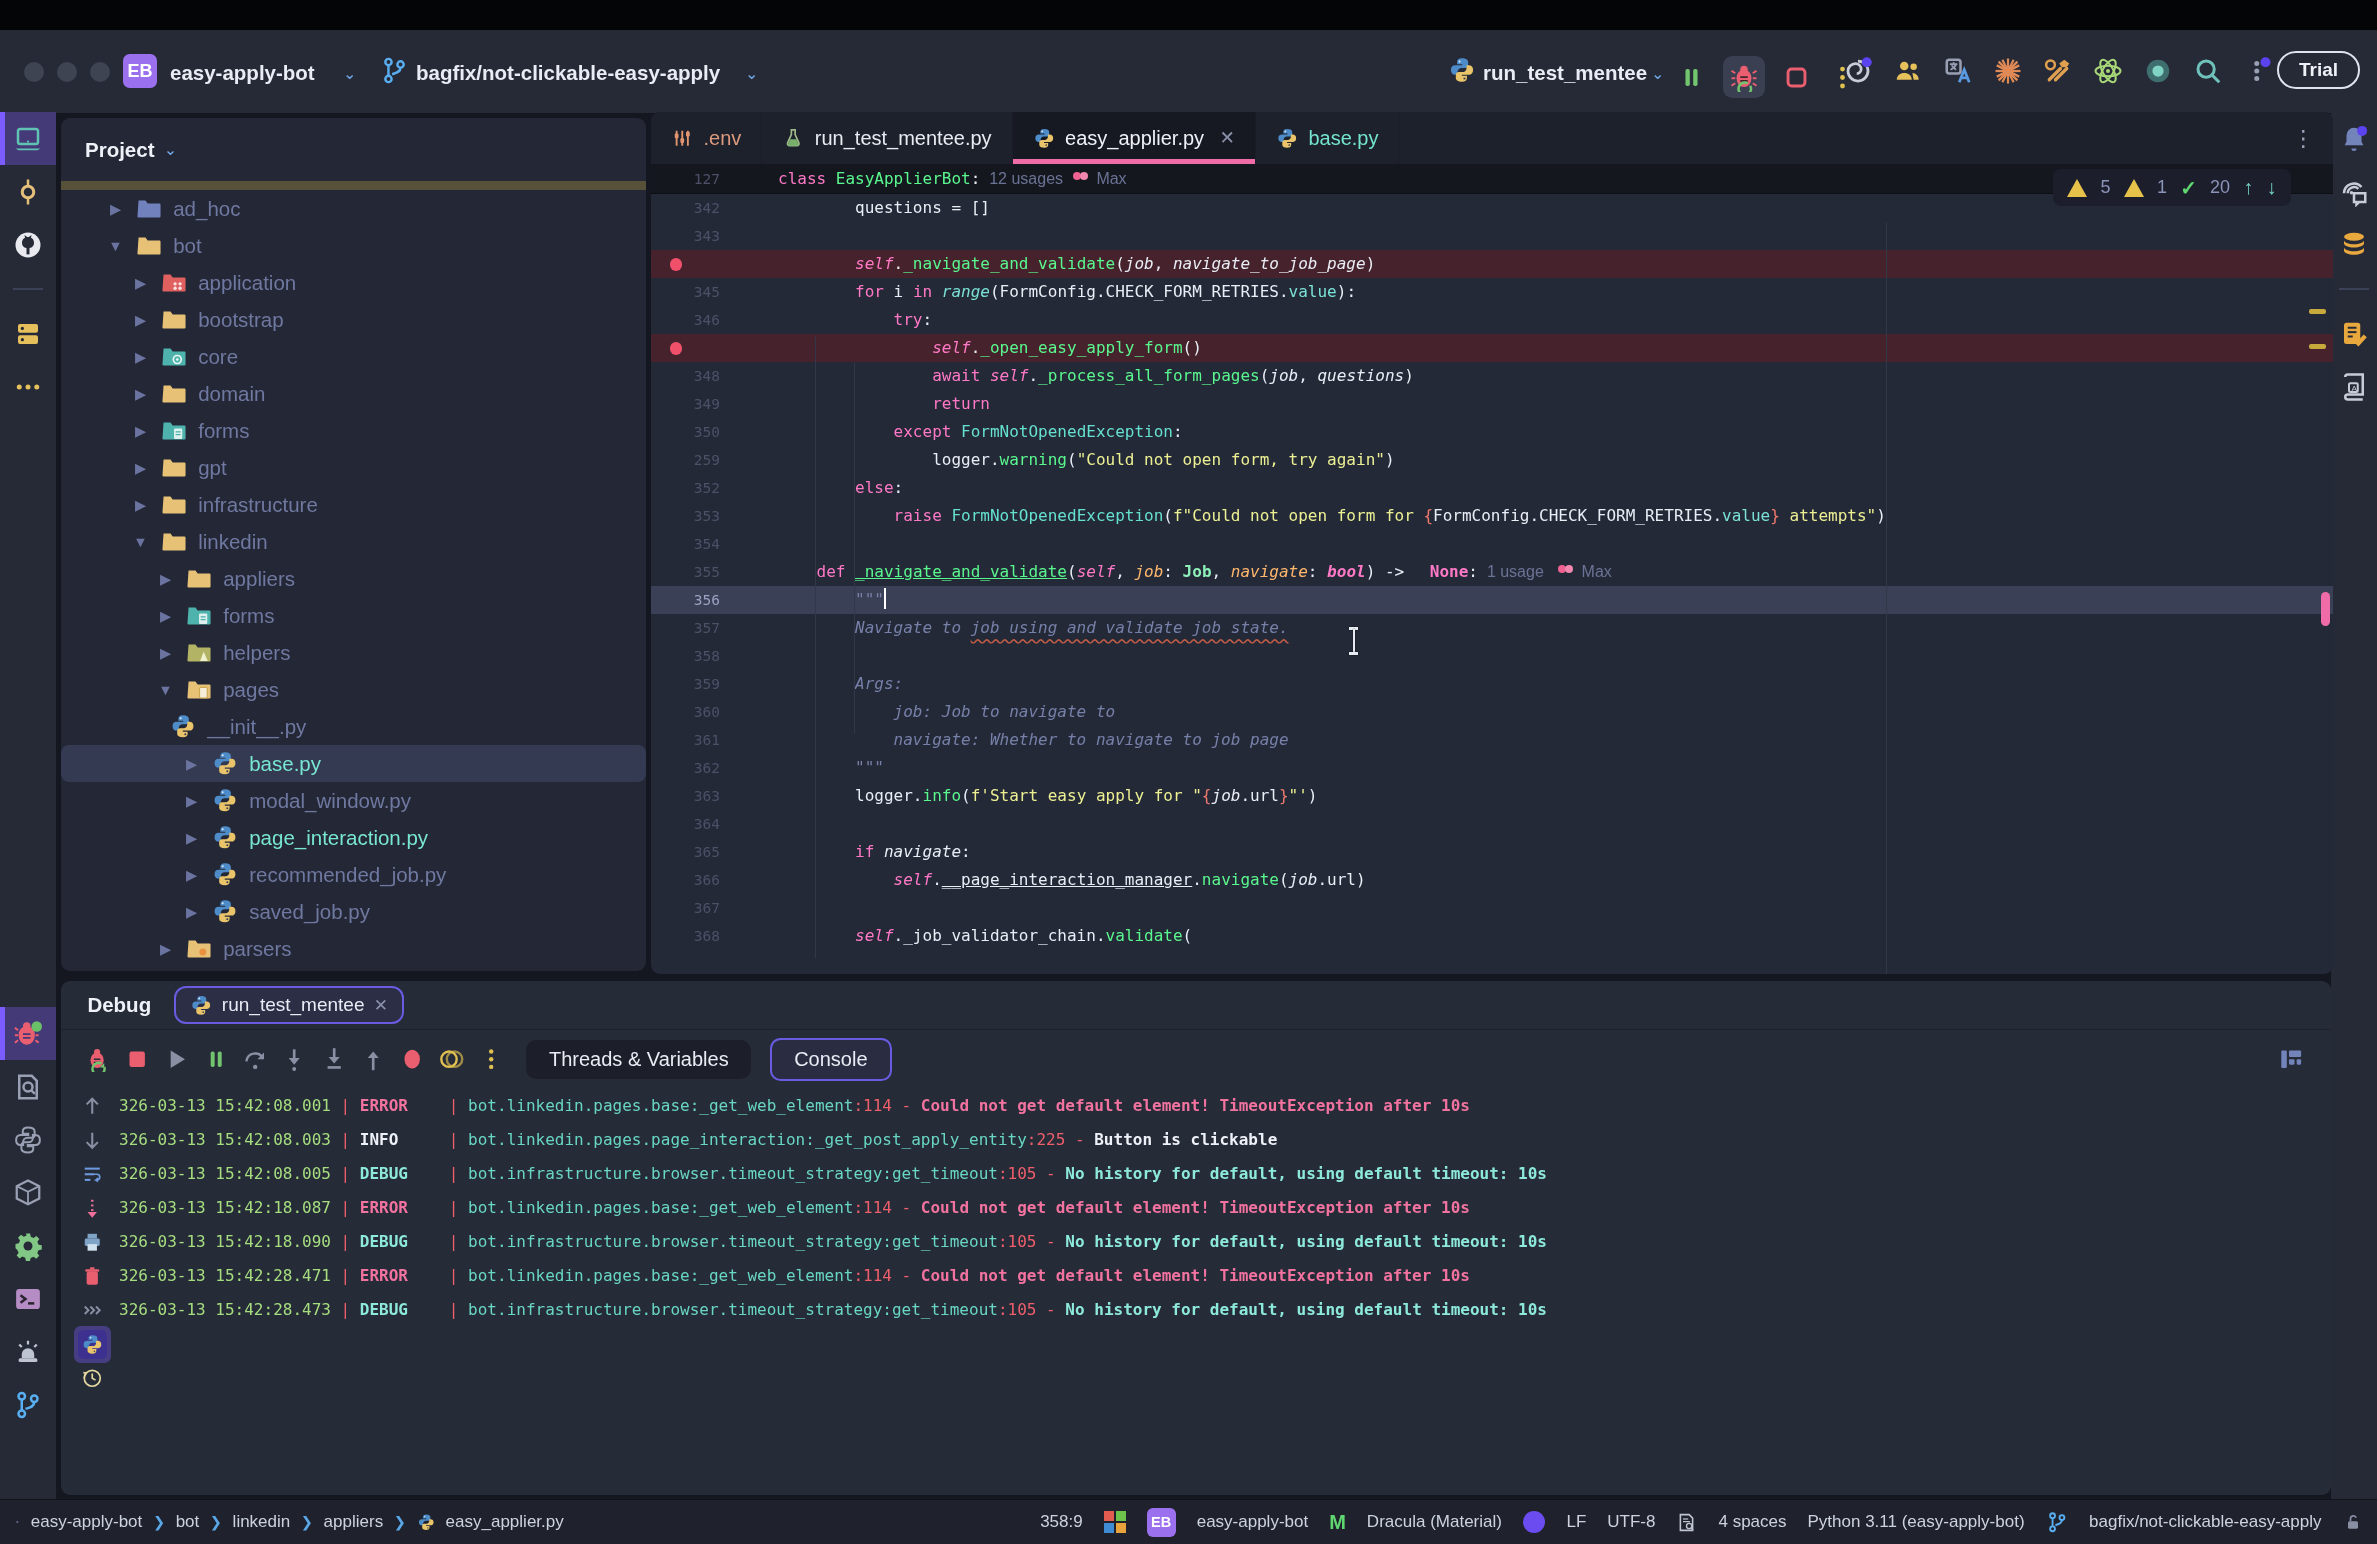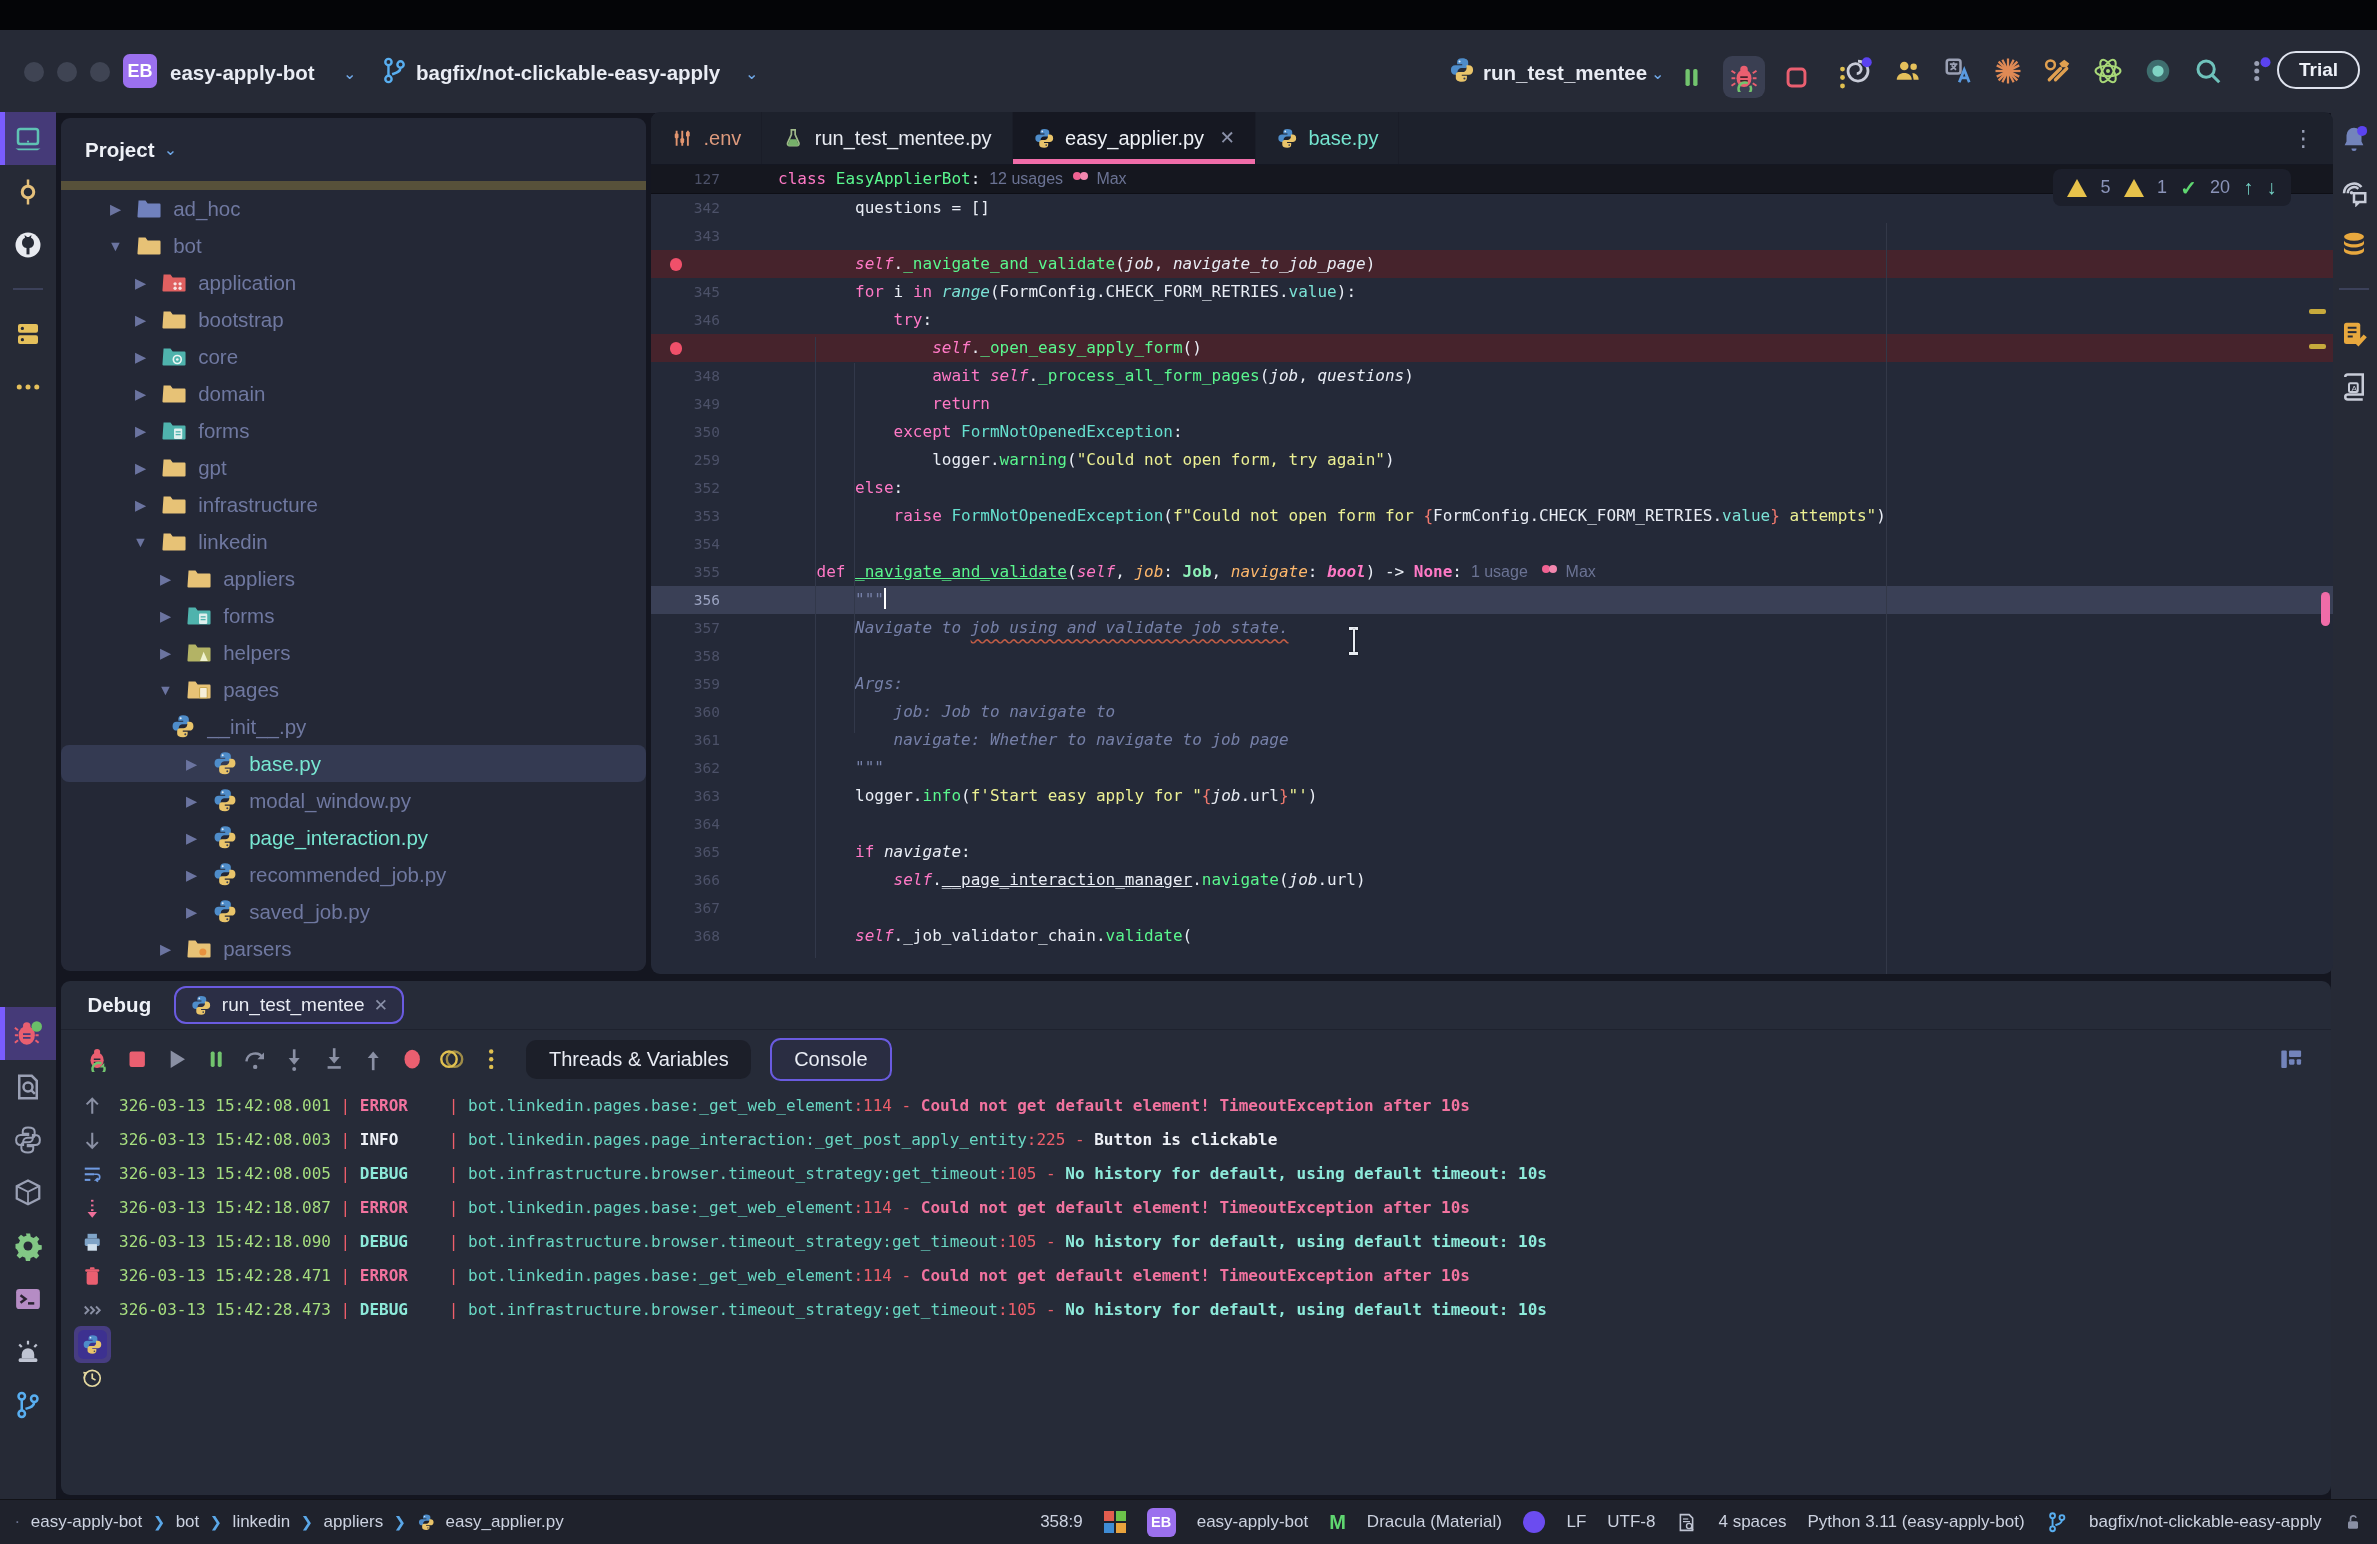--- a/index.html
+++ b/index.html
@@ -64,21 +64,21 @@
   .codeline .ln { position:absolute; left:0; width:69px; text-align:right;
     color:#4c5168; font-size:14.5px; }
   .codeline .src { position:absolute; left:127px; top:0; }
   .codeline.bp { background:#46232c; }
   .codeline.bp .bpdot { position:absolute; left:18.5px; top:8px; width:12.5px; height:12.5px; border-radius:50%; background:#f0506a; }
   .codeline.cur { background:#3a4056; }
   .codeline.cur .ln { color:#9aa2c0; }
   .sticky-line { background:#15171f; }
 
   .tk-k  { color:#ff79c6; }
-  .tk-kb { color:#ff79c6; font-weight:bold; }
+  .tk-kb { color:#ff79c6; font-weight:bold;margin-left:16px; }
   .tk-kbi{ color:#ff79c6; font-weight:bold; font-style:italic; }
   .tk-self{ color:#ff79c6; font-style:italic; }
   .tk-fn { color:#5af78e; }
   .tk-fnu{ color:#5af78e; text-decoration:underline; }
   .tk-cls{ color:#66e0cf; }
   .tk-clsb{ color:#8df0b8; font-weight:bold; }
   .tk-p  { color:#e9edf5; }
   .tk-it { color:#e9edf5; font-style:italic; }
   .tk-pu { color:#e9edf5; text-decoration:underline; }
   .tk-s  { color:#ecf093; }

